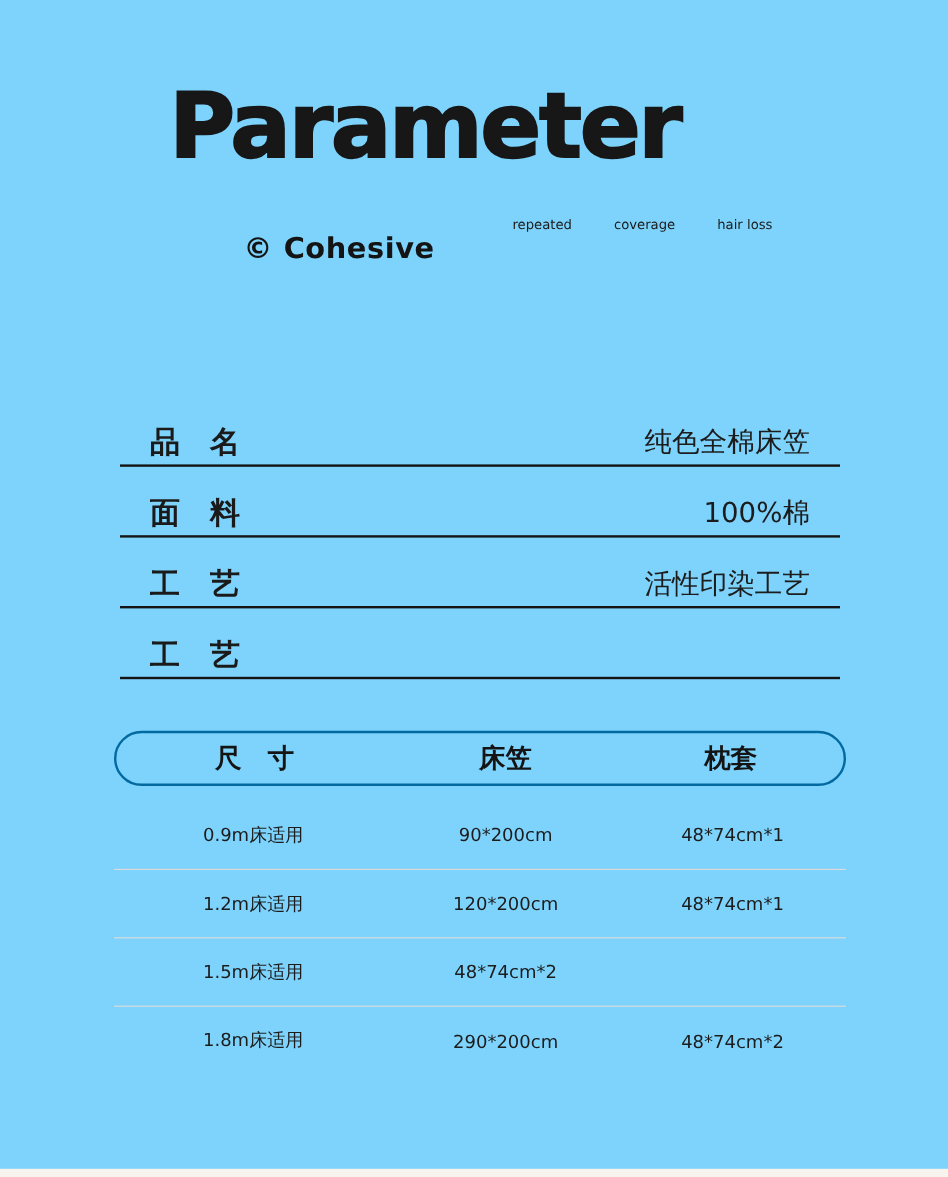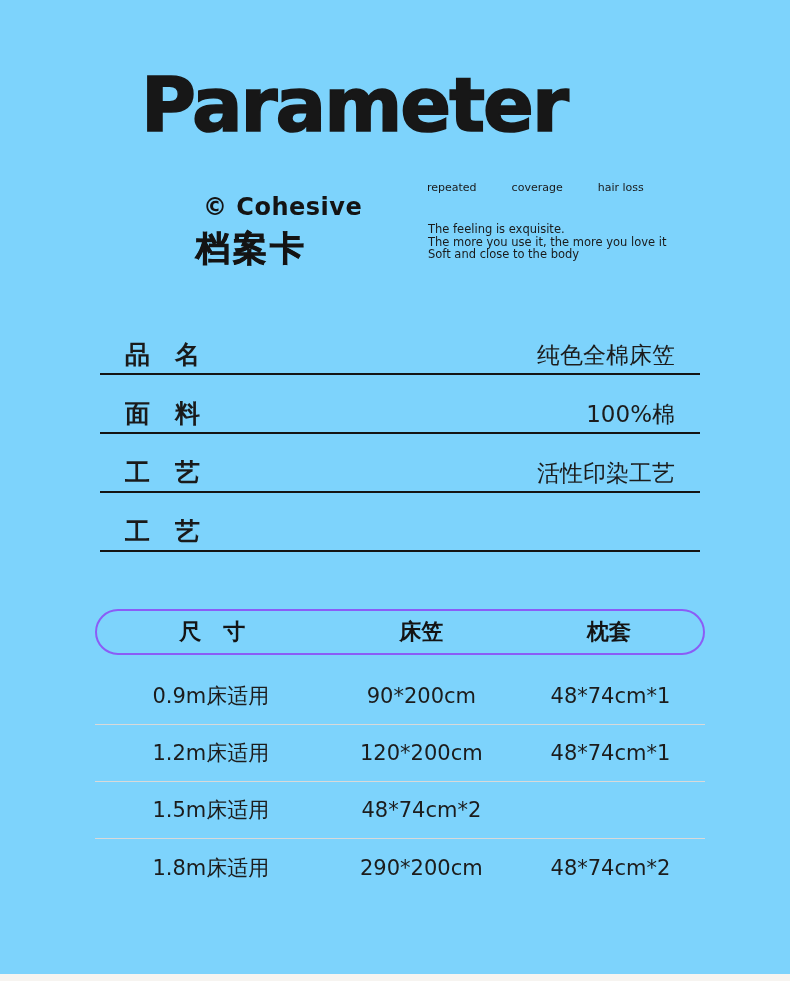--- a/index.html
+++ b/index.html
@@ -61,21 +61,21 @@
     top: 223px;
     font-size: 11.5px;
     line-height: 12.5px;
     color: #1a1a1a;
   }
 
   
   .specs {
     position: absolute;
     left: 100px;
-    top: 316px;
+    top: 330px;
     width: 600px;
   }
   .spec-row {
     height: 59px;
     box-sizing: border-box;
     border-bottom: 2px solid #141414;
     display: flex;
     justify-content: space-between;
     align-items: flex-end;
     padding: 0 25px 6px 25px;
@@ -96,21 +96,21 @@
   
   .size-table {
     position: absolute;
     left: 95px;
     top: 609px;
     width: 610px;
   }
   .pill-header {
     box-sizing: border-box;
     height: 46px;
-    border: 2px solid #8b5cf6;
+    border: 2px solid #0369a1;
     border-radius: 23px;
     display: grid;
     grid-template-columns: 38% 31% 31%;
     align-items: center;
   }
   .pill-header .th {
     text-align: center;
     font-size: 22px;
     font-weight: bold;
     color: #141414;
@@ -120,54 +120,48 @@
     height: 57px;
     box-sizing: border-box;
     display: grid;
     grid-template-columns: 38% 31% 31%;
     align-items: center;
     border-bottom: 1px solid #d9d9d9;
   }
   .size-row:last-child { border-bottom: none; }
   .size-row .td {
     text-align: center;
-    font-size: 21px;
+    font-size: 15px;
     color: #1c1c1c;
   }
 
   .bottom-strip {
     position: absolute;
     left: 0;
     bottom: 0;
     width: 100%;
     height: 7px;
     background: #f7f4f0;
   }
 </style>
 </head>
 <body>
 
 <div class="page">
 
   <h1 class="title">Parameter</h1>
 
   <div class="brand-name">© Cohesive</div>
-  <div class="card-name">档案卡</div>
 
   <div class="keywords">
     <span>repeated</span>
     <span>coverage</span>
     <span>hair loss</span>
   </div>
 
-  <div class="tagline">
-    <div>The feeling is exquisite.</div>
-    <div>The more you use it, the more you love it</div>
-    <div>Soft and close to the body</div>
-  </div>
 
   <div class="specs">
     <div class="spec-row">
       <span class="spec-label">品　名</span>
       <span class="spec-value">纯色全棉床笠</span>
     </div>
     <div class="spec-row">
       <span class="spec-label">面　料</span>
       <span class="spec-value">100%棉</span>
     </div>

